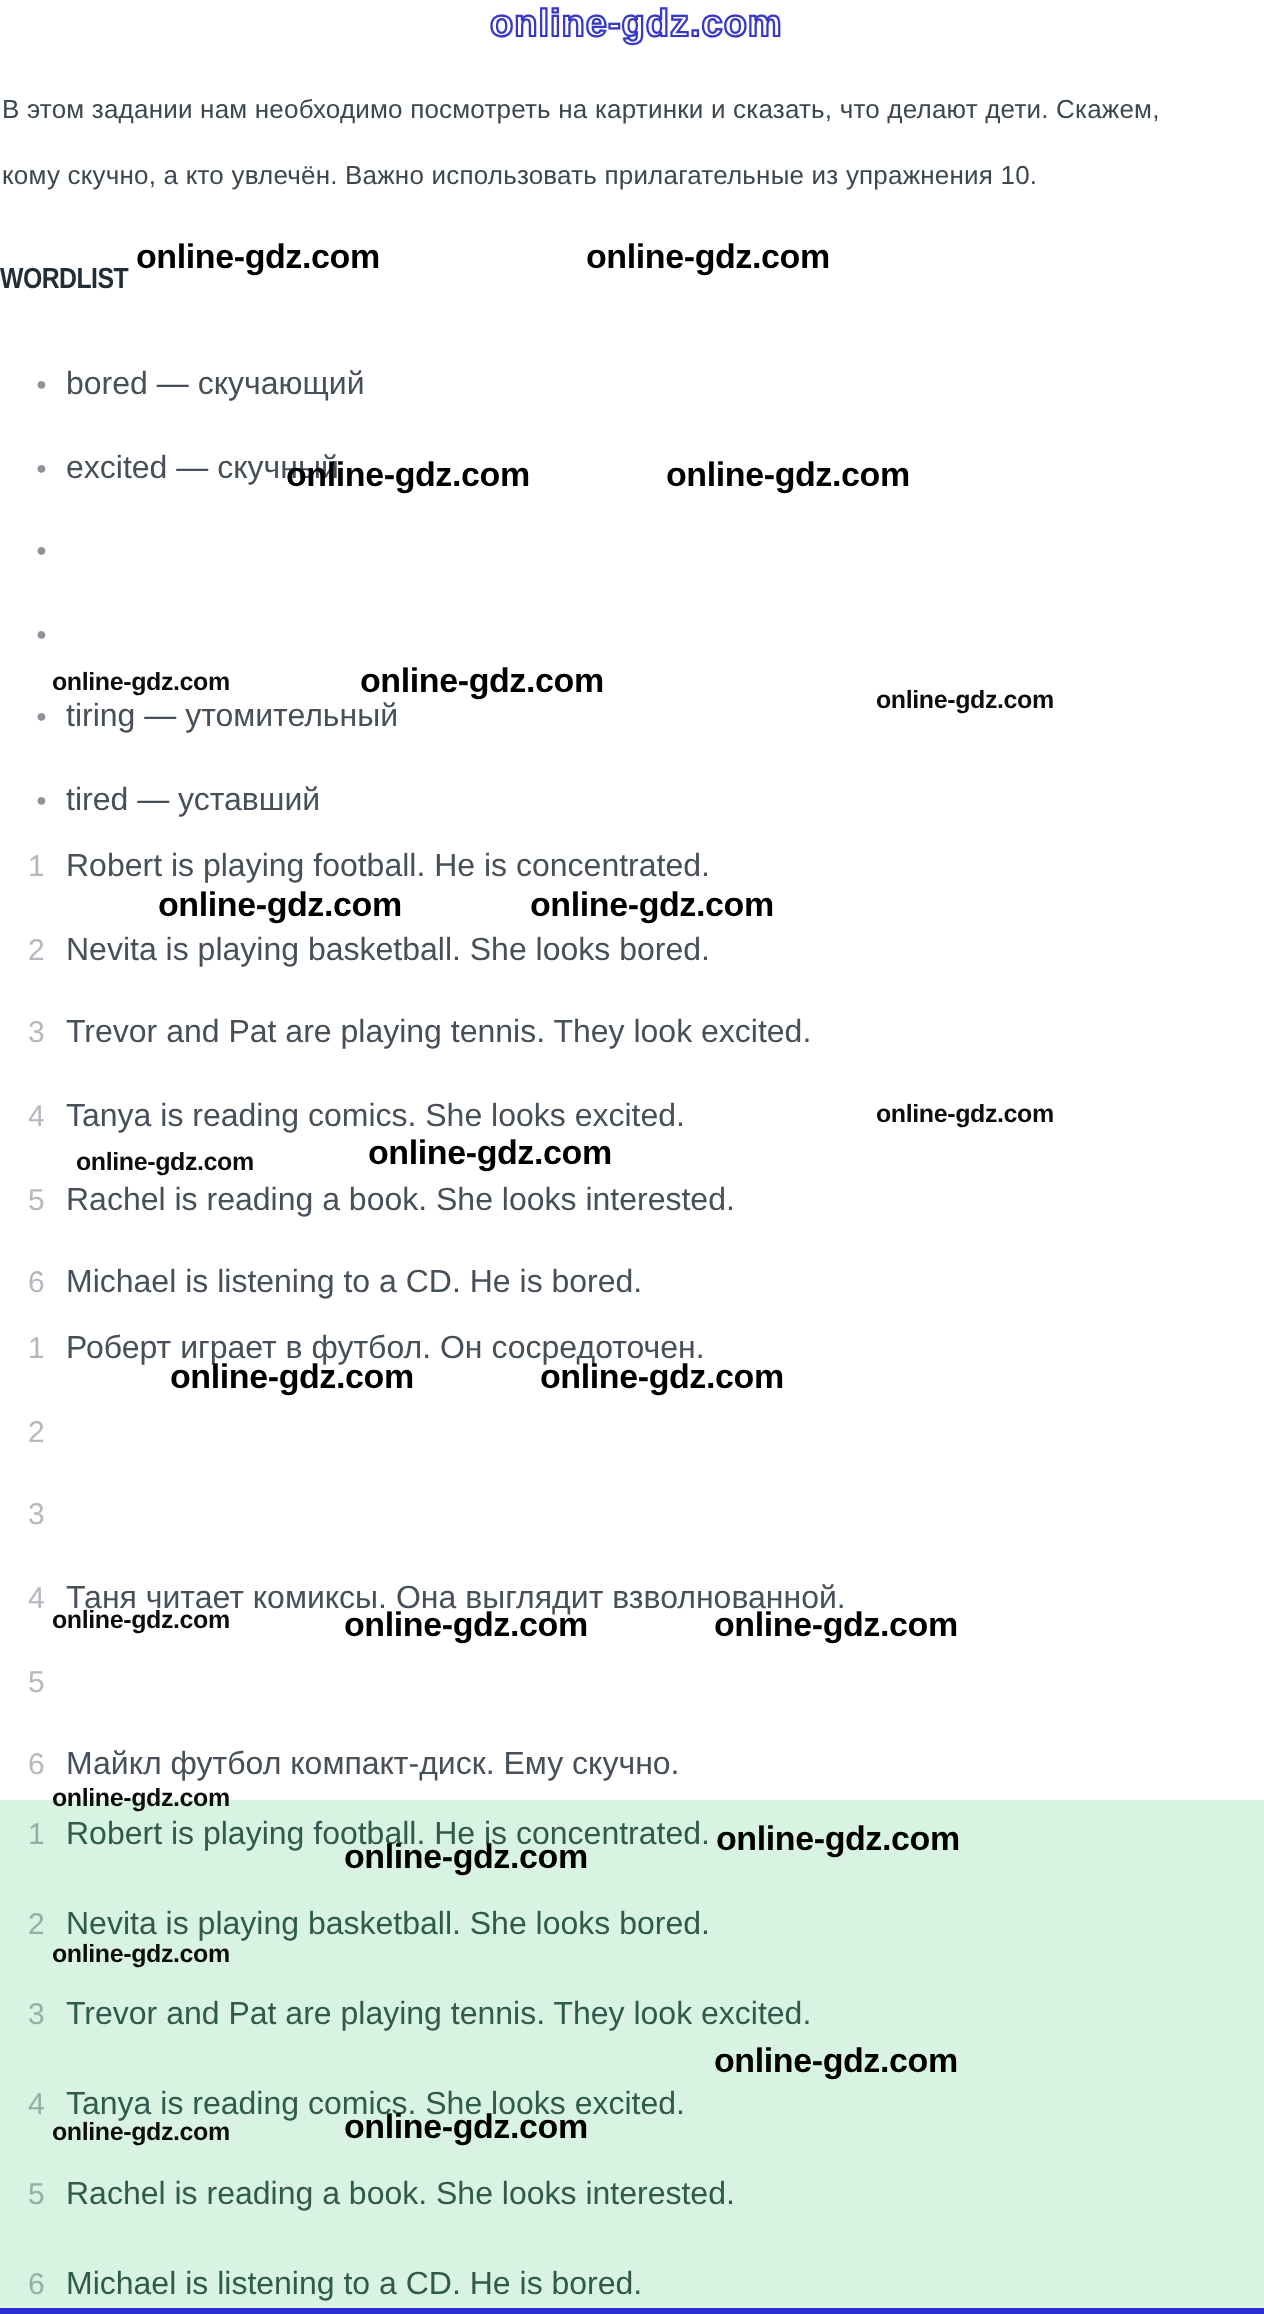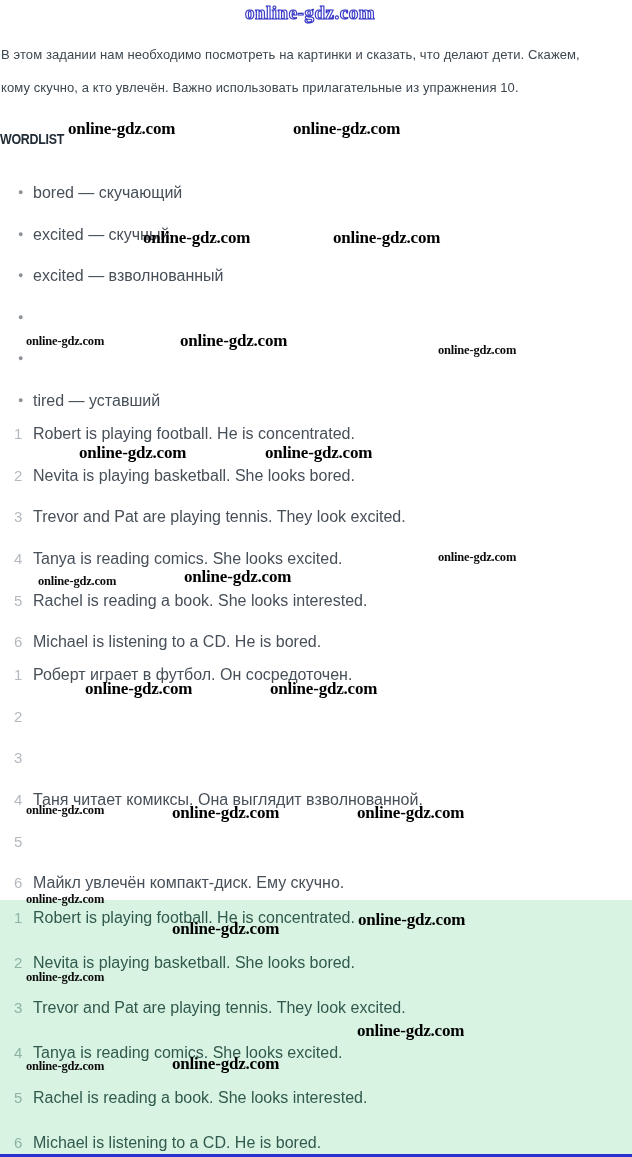--- a/index.html
+++ b/index.html
@@ -63,21 +63,21 @@
   #list-answer .num { color: #8cb3a4; }
 
   .bottom-line {
     position: absolute; left: 0; bottom: 0; width: 632px; height: 3px;
     background: #2a2fd0;
   }
 
   
   .wm {
     position: absolute; white-space: nowrap; z-index: 6;
-    font-family: Liberation Serif, serif;
+    font-family: Liberation Sans, sans-serif;
   }
   .wm-bold { font-size: 17px; font-weight: 700; color: #000000; letter-spacing: -0.2px; }
   .wm-small { font-size: 12.5px; font-weight: 700; color: #0d0d0d; letter-spacing: -0.2px; }
   .wm-outline {
     font-size: 19px; font-weight: 800; color: #ffffff;
     -webkit-text-stroke: 1.1px #3838c6;
     text-shadow: 0 0 1px #3838c6;
     letter-spacing: 0.5px;
   }
 </style>
@@ -94,27 +94,27 @@
       <li>
         <span class="bullet">●</span>
         <span class="txt">bored — скучающий</span>
       </li>
       <li>
         <span class="bullet">●</span>
         <span class="txt">excited — скучный</span>
       </li>
       <li>
         <span class="bullet">●</span>
-        <span class="txt">excited — взволнованный</span>
-      </li>
-      <li>
-        <span class="bullet">●</span>
-      </li>
-      <li>
-        <span class="bullet">●</span>
+      </li>
+      <li>
+        <span class="bullet">●</span>
+      </li>
+      <li>
+        <span class="bullet">●</span>
+        <span class="txt">tiring — утомительный</span>
       </li>
       <li>
         <span class="bullet">●</span>
         <span class="txt">tired — уставший</span>
       </li>
     </ul>
 
   <ol class="numlist" id="list-en">
       <li>
         <span class="num">1</span>
@@ -155,21 +155,21 @@
       </li>
       <li>
         <span class="num">4</span>
         <span class="txt">Таня читает комиксы. Она выглядит взволнованной.</span>
       </li>
       <li>
         <span class="num">5</span>
       </li>
       <li>
         <span class="num">6</span>
-        <span class="txt">Майкл увлечён компакт-диск. Ему скучно.</span>
+        <span class="txt">Майкл футбол компакт-диск. Ему скучно.</span>
       </li>
     </ol>
 
   <div class="answer-block"></div>
 
   <ol class="numlist" id="list-answer">
       <li>
         <span class="num">1</span>
         <span class="txt">Robert is playing football. He is concentrated.</span>
       </li>

